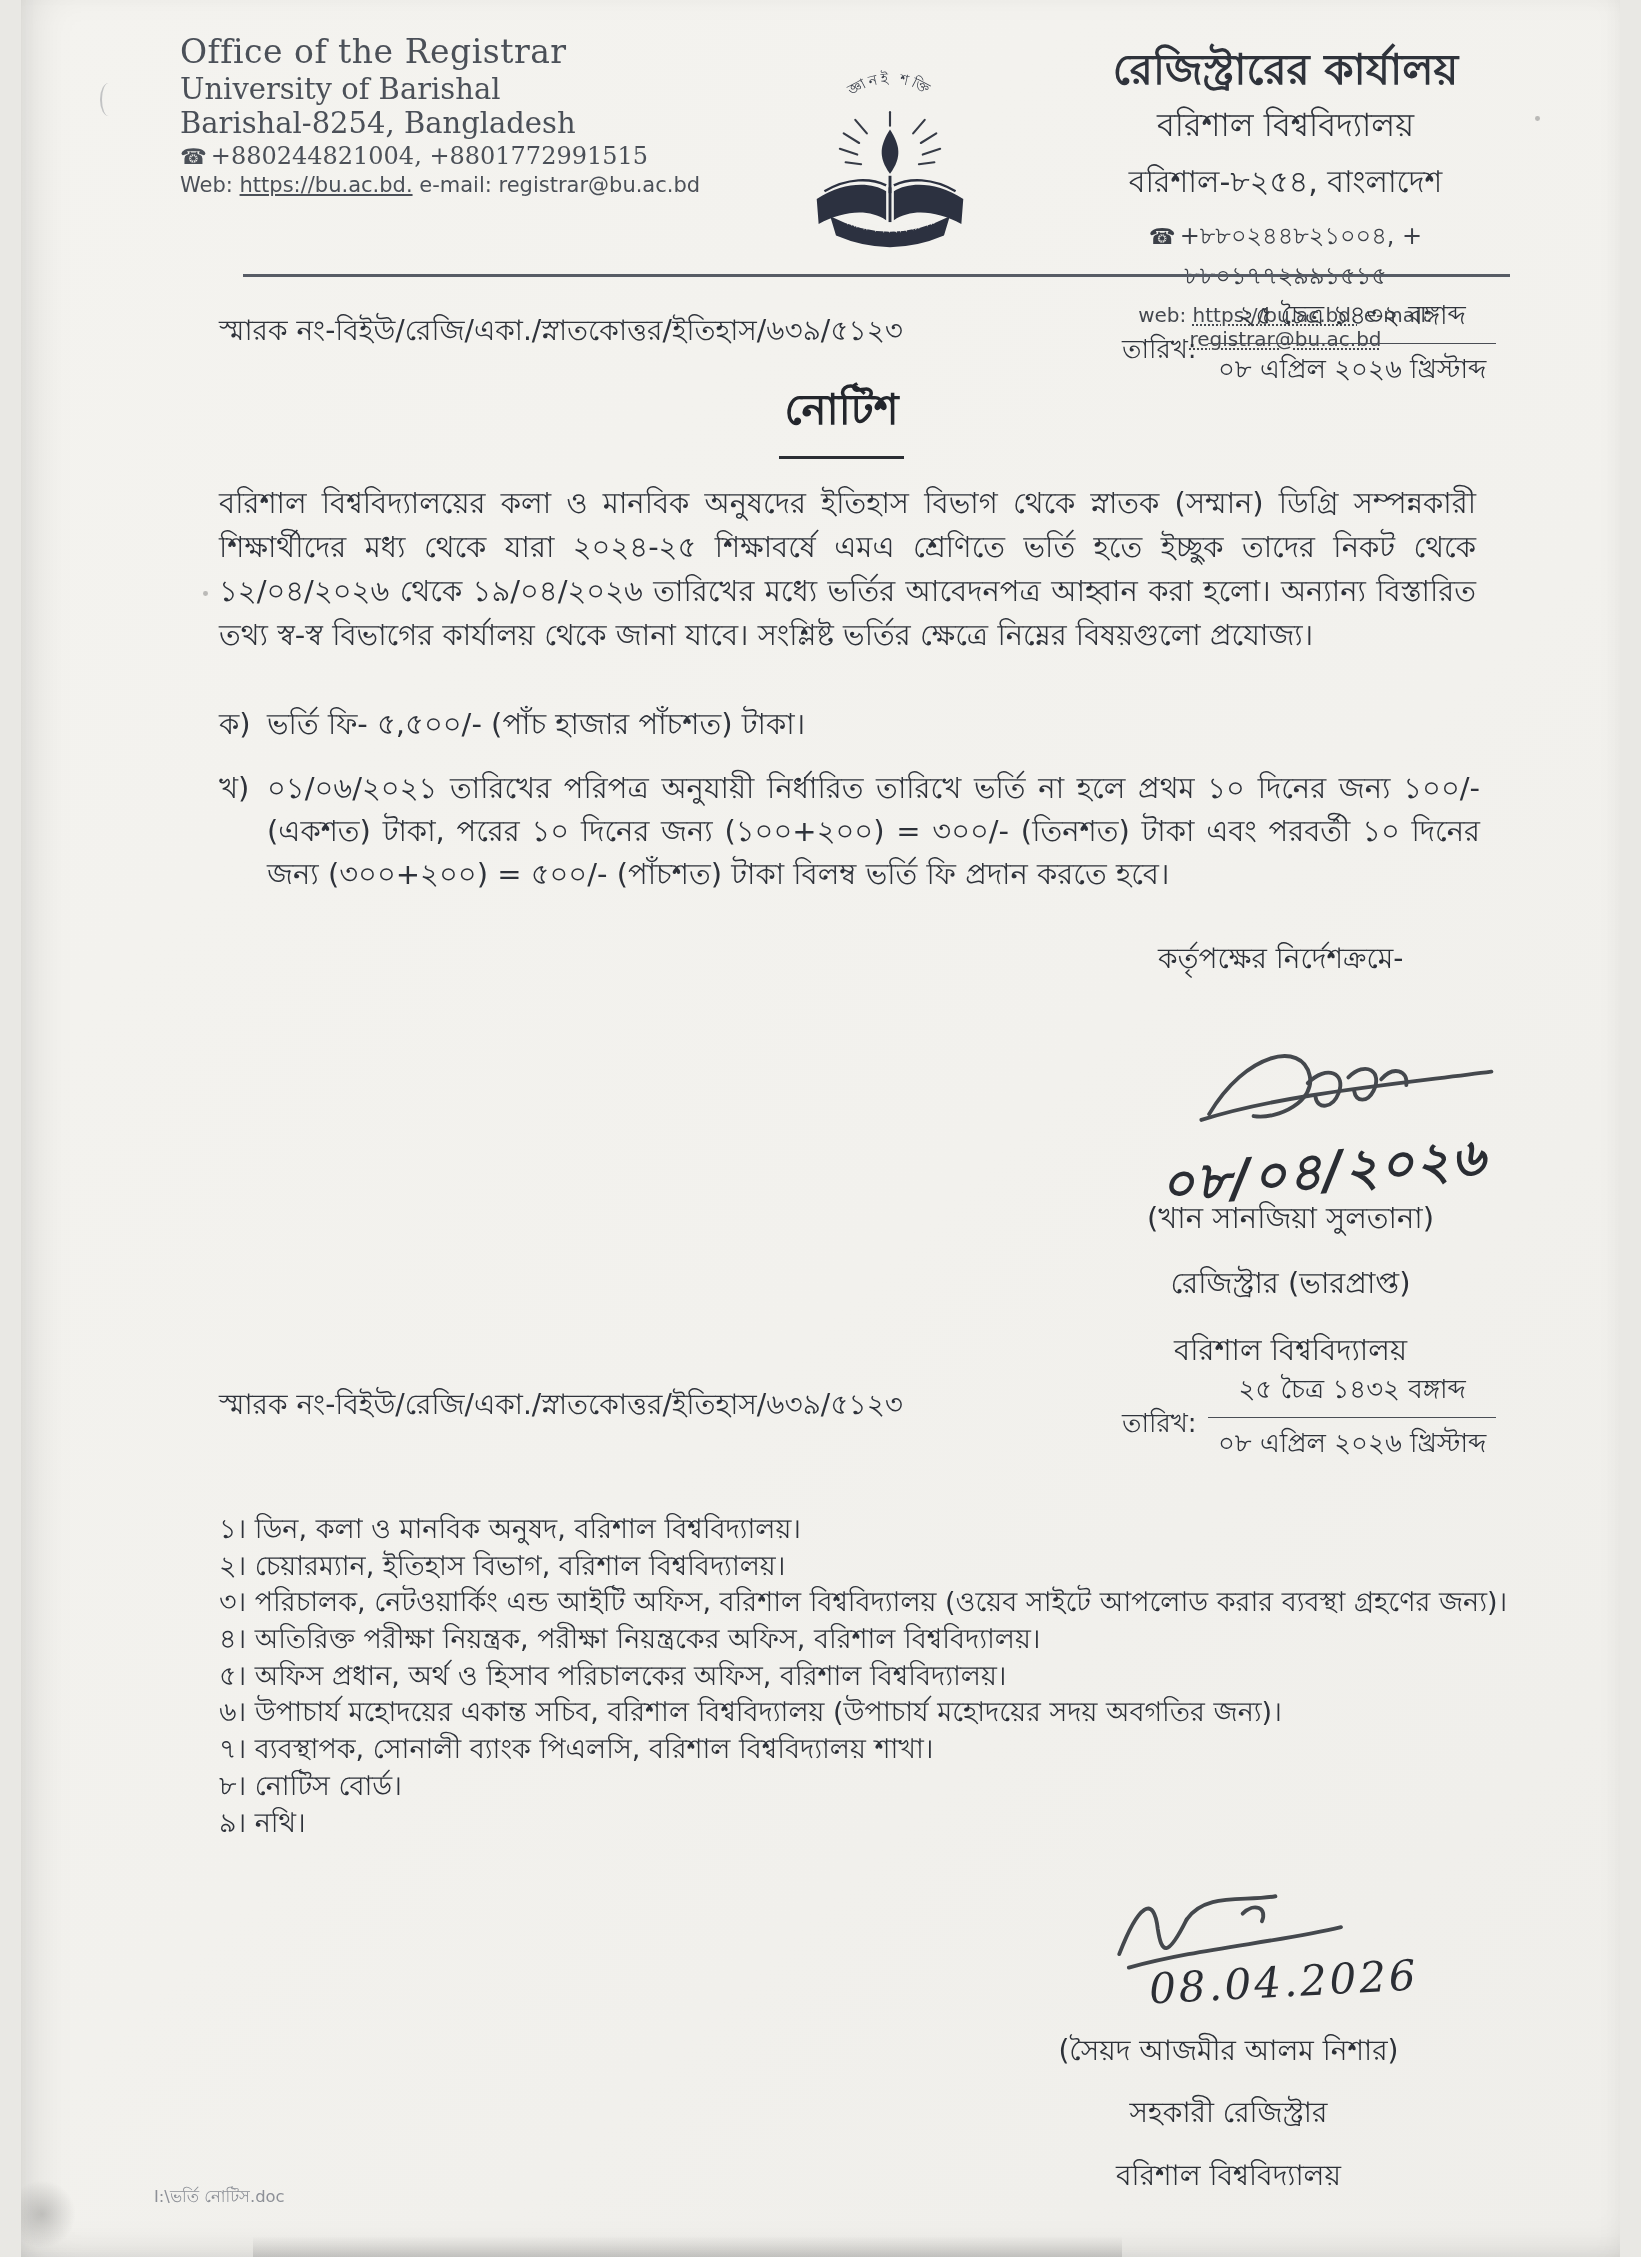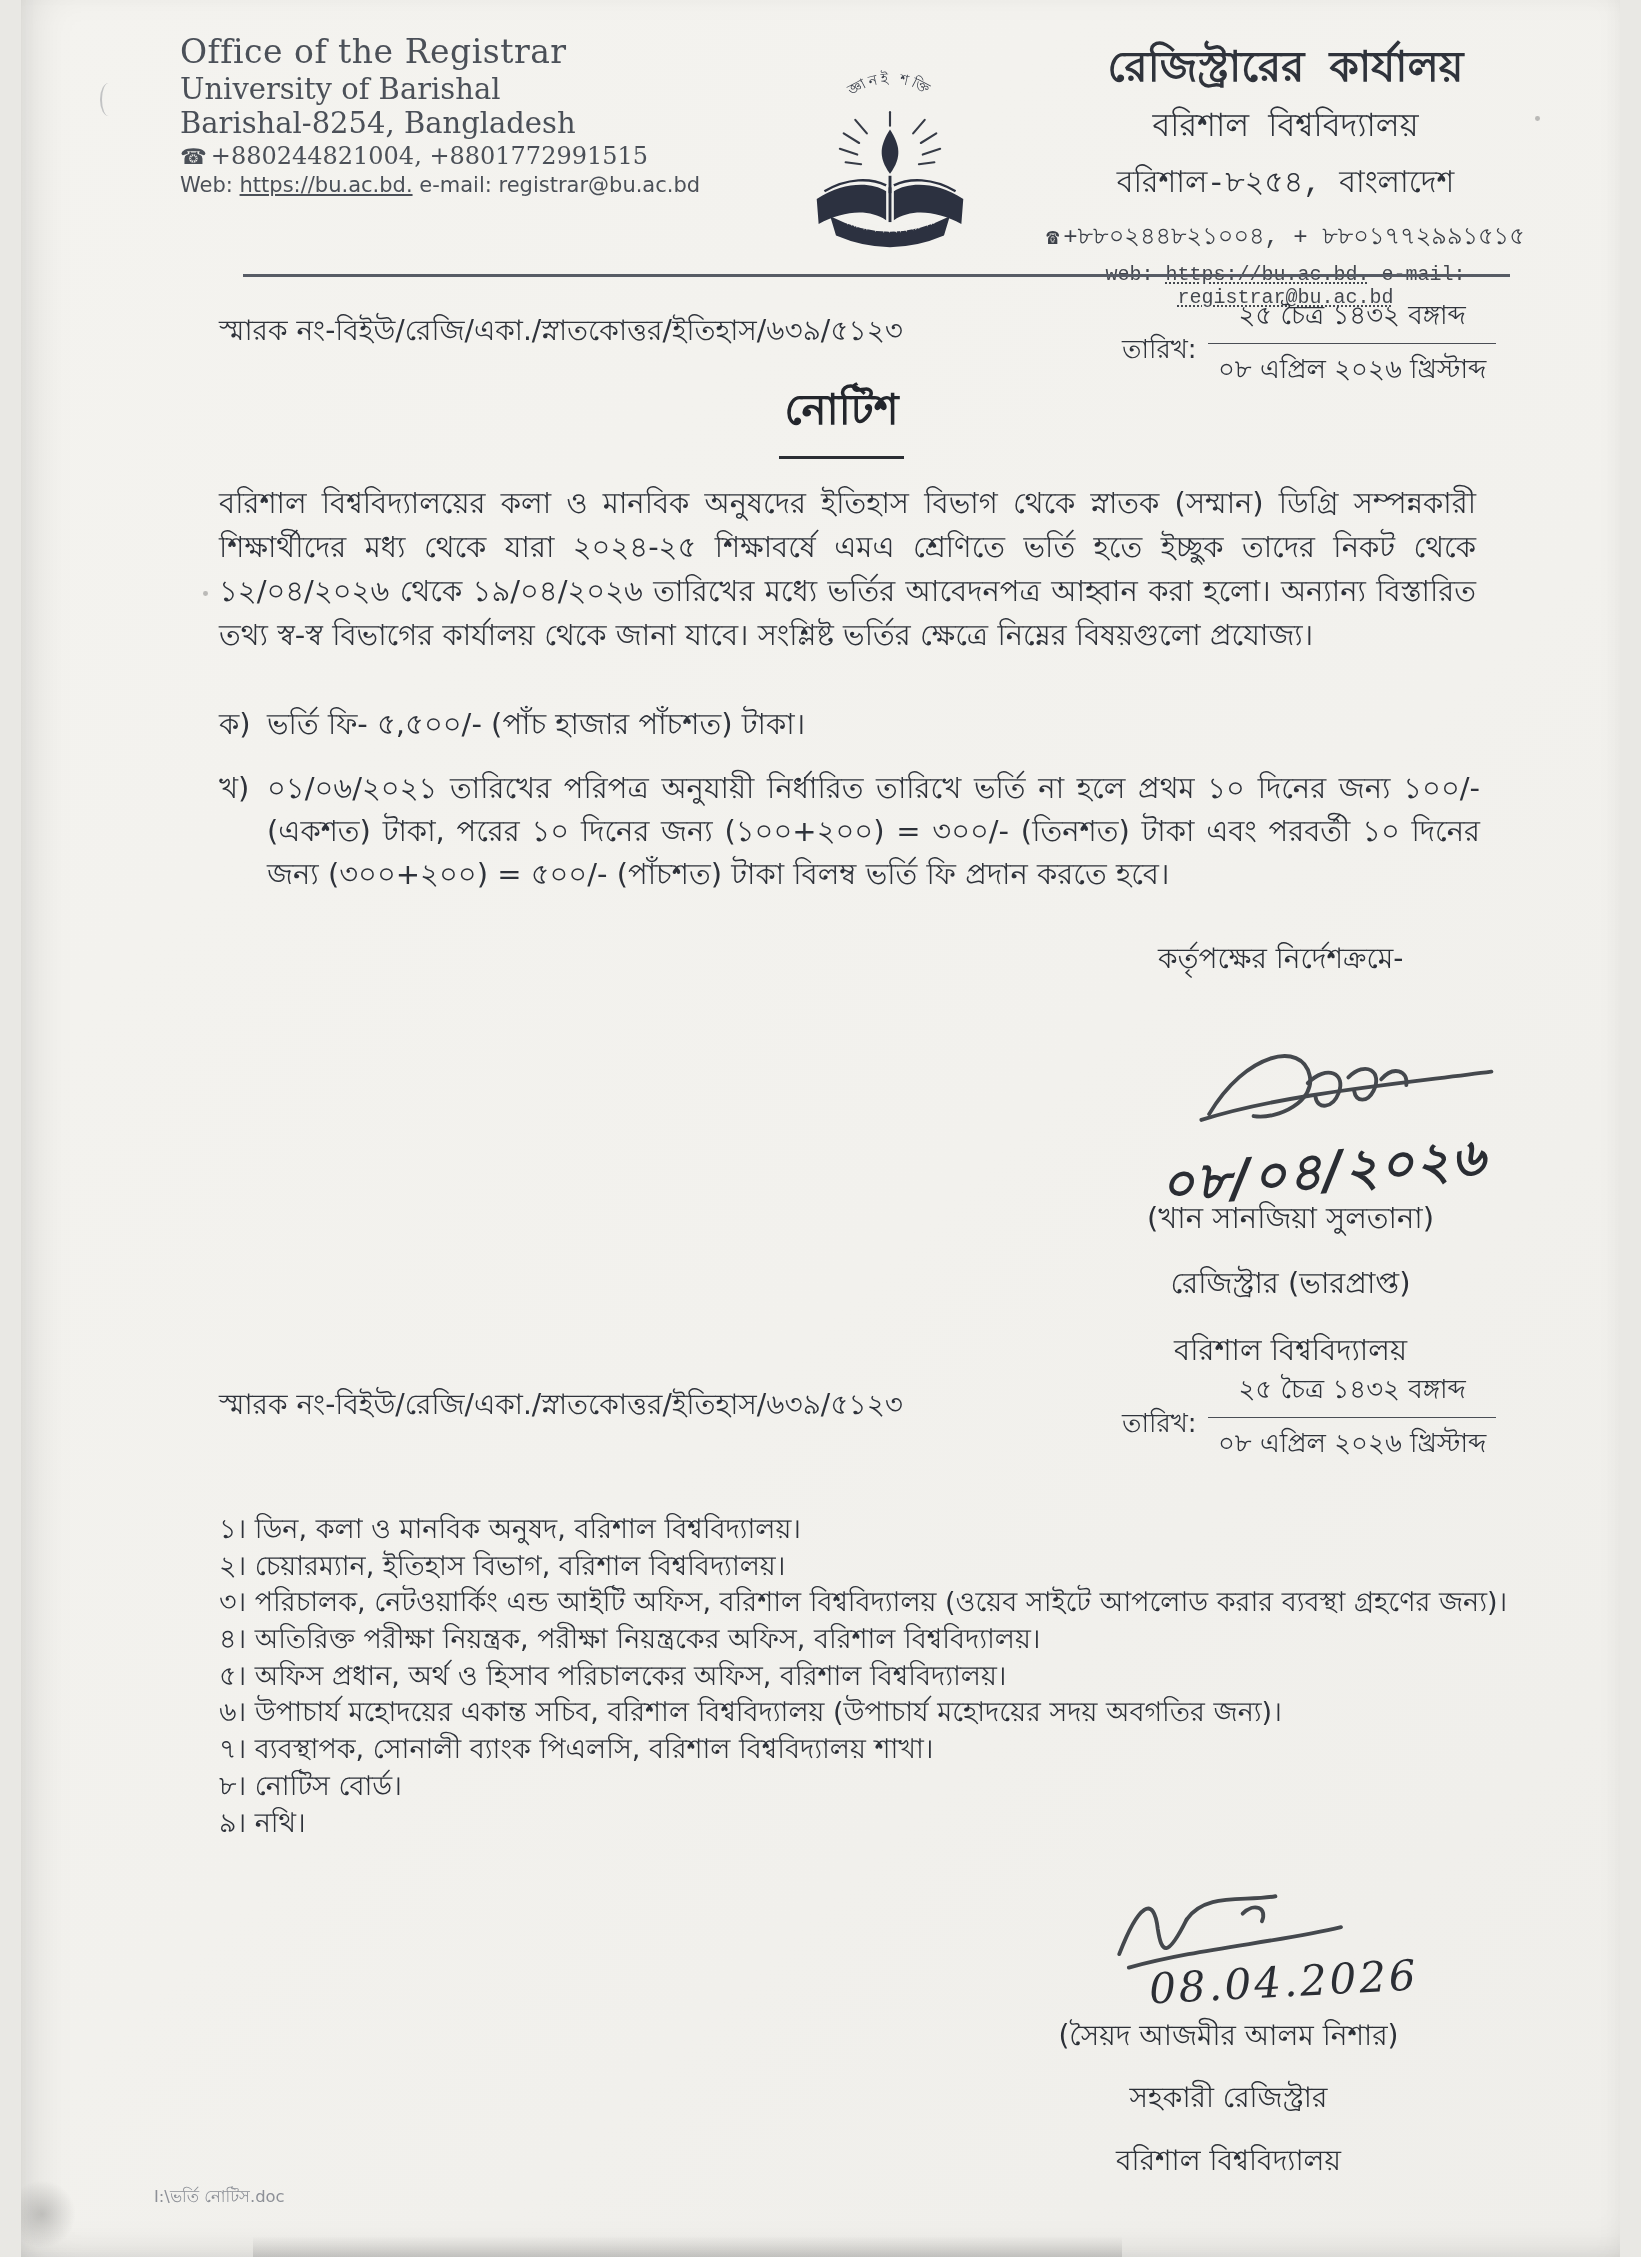--- a/index.html
+++ b/index.html
@@ -15,21 +15,21 @@
   .hdr-en .office{font-size:33px;letter-spacing:0.5px;}
   .hdr-en .univ,.hdr-en .addr{font-size:29px;}
   .hdr-en .phone{font-size:24px;margin-top:1.9px;}
   .hdr-en .web{font-size:21px;margin-top:2.9px;font-family:"DejaVu Sans",sans-serif;}
   .u-solid{text-decoration:underline;}
   .u-dot{text-decoration:underline dotted;text-underline-offset:2.9px;}
   .tel-ic{font-size:.9em;margin-right:3.9px;}
   
   .logo{left:780px;top:62px;width:178px;height:189px;}
   
-  .hdr-bn{left:1023px;top:44px;width:483px;text-align:center;color:#2f333b;font-family:Liberation Mono, monospace;}
+  .hdr-bn{left:1023px;top:44px;width:483px;text-align:center;color:#2f333b;}
   .hdr-bn .office{font-size:42px;font-weight:bold;line-height:1.25;}
   .hdr-bn .univ{font-size:32px;margin-top:3.9px;}
   .hdr-bn .addr{font-size:30px;margin-top:3.9px;text-align:center;}
   .hdr-bn .phone{font-size:24px;margin-top:7.7px;color:#3c4048;}
   .hdr-bn .web{font-size:20px;margin-top:5.8px;color:#44484f;}
   .hdr-rule{left:222px;top:274px;width:1267px;height:2.9px;background:#575c65;}
   
   .memo-line{font-size:28px;color:#2f333b;}
   .memo1{left:198px;top:309px;}
   .memo2{left:198px;top:1383px;}
@@ -55,21 +55,21 @@
   .sig1{left:1163px;top:1031px;width:319px;height:145px;}
   .hand-date1{left:1139px;top:1128px;width:386px;font-size:52px;font-weight:600;color:#2a2d33;transform:rotate(-5deg);letter-spacing:1.9px;font-style:italic;}
   .sigblk{text-align:center;color:#2c3037;}
   .sigblk1{left:1091px;top:1195px;width:357px;}
   .sigblk1 .l1{font-size:29px;}
   .sigblk1 .l2{font-size:29px;margin-top:16.4px;}
   .sigblk1 .l3{font-size:29px;margin-top:17.4px;}
   .sig2{left:1077px;top:1875px;width:270px;height:111px;}
   .hand-date2{left:1128px;top:1956px;width:328px;font-size:42px;font-style:italic;color:#2b2e34;transform:rotate(-3deg);letter-spacing:2.9px;font-family:"DejaVu Serif",serif;}
   .sigblk2{left:1019px;top:2014px;width:377px;}
-  .sigblk2 .l1{font-size:28px;}
+  .sigblk2 .l1{font-size:28px;margin-top:15px;}
   .sigblk2 .l2{font-size:28px;margin-top:15.4px;}
   .sigblk2 .l3{font-size:28px;margin-top:15.4px;}
   
   .dist-head{left:198px;top:1458px;font-size:30px;font-weight:bold;color:#272b32;}
   .dist-head span{border-bottom:2.9px solid #2d3138;padding-bottom:3.9px;}
   .dist-list{left:198px;top:1514px;width:1419px;font-size:27px;color:#2e323a;}
   .dist-list .item{line-height:29px;margin-bottom:7.7px;white-space:nowrap;}
   
   .footer-path{left:133px;top:2184px;font-size:16.4px;color:#8d9097;}
   .art-paren{left:79px;top:83px;width:15.4px;height:33px;border-left:2.9px solid #9a9da2;border-radius:50% 0 0 50%;opacity:.55;}

